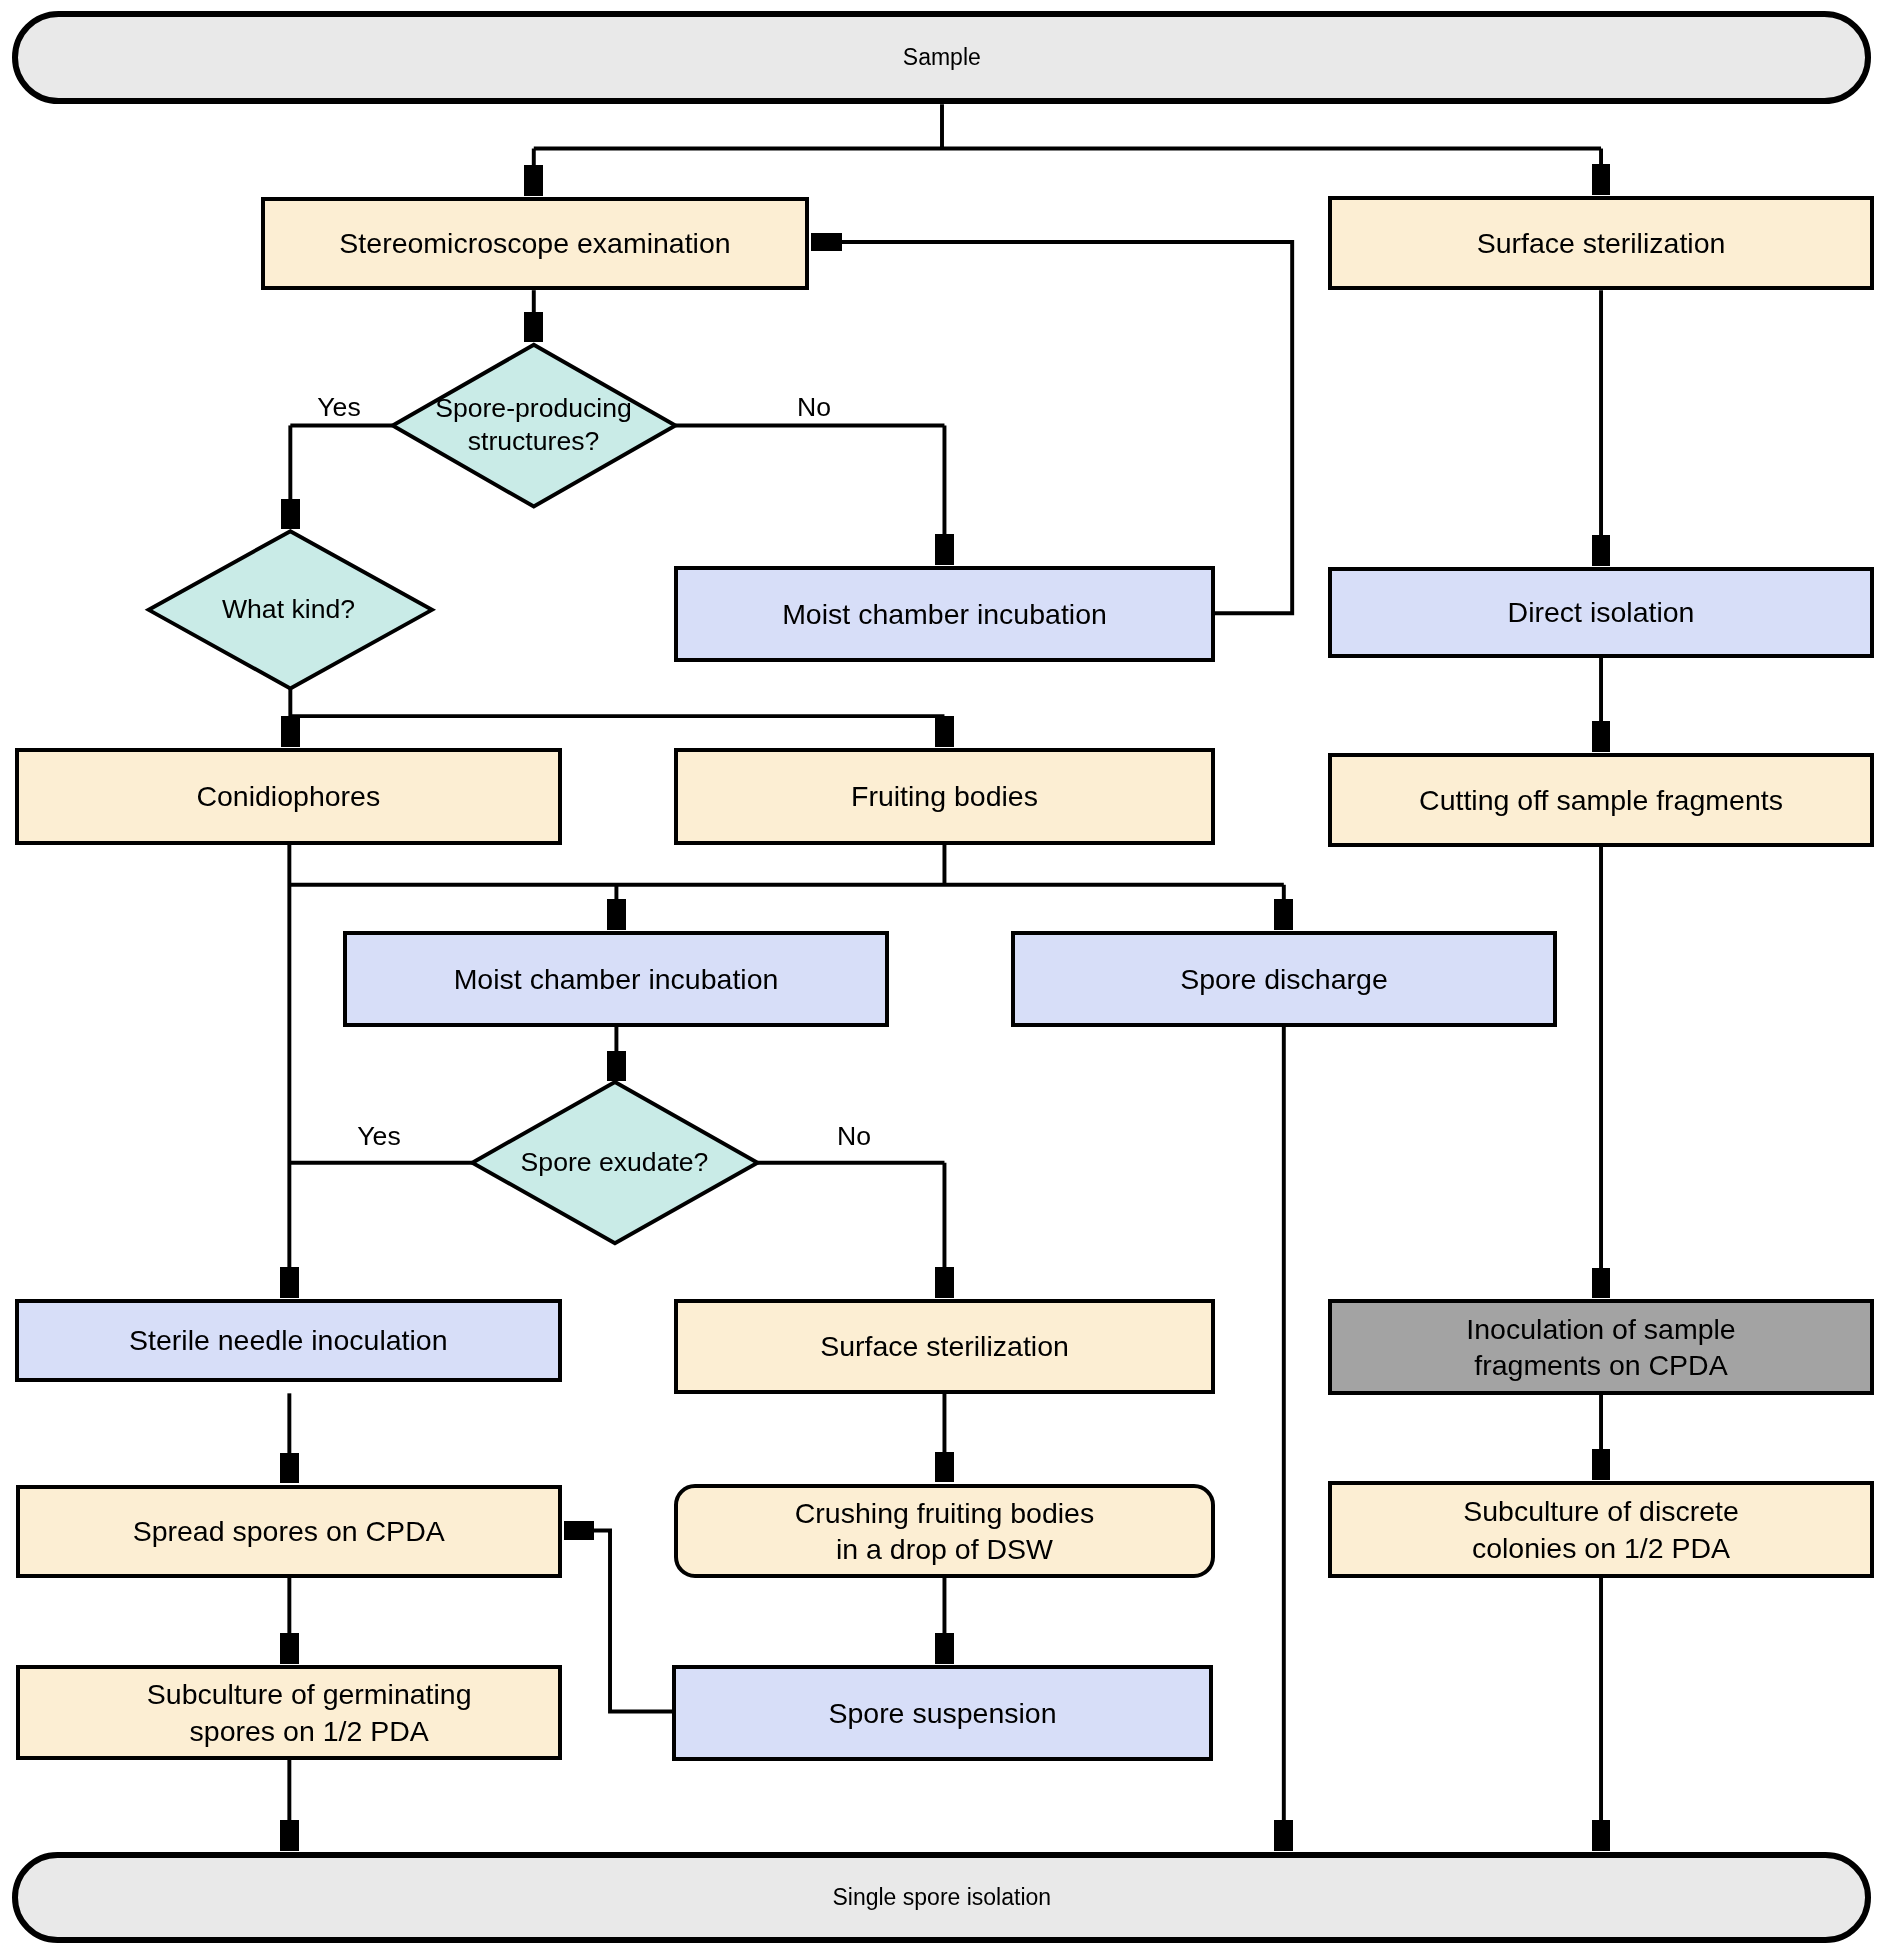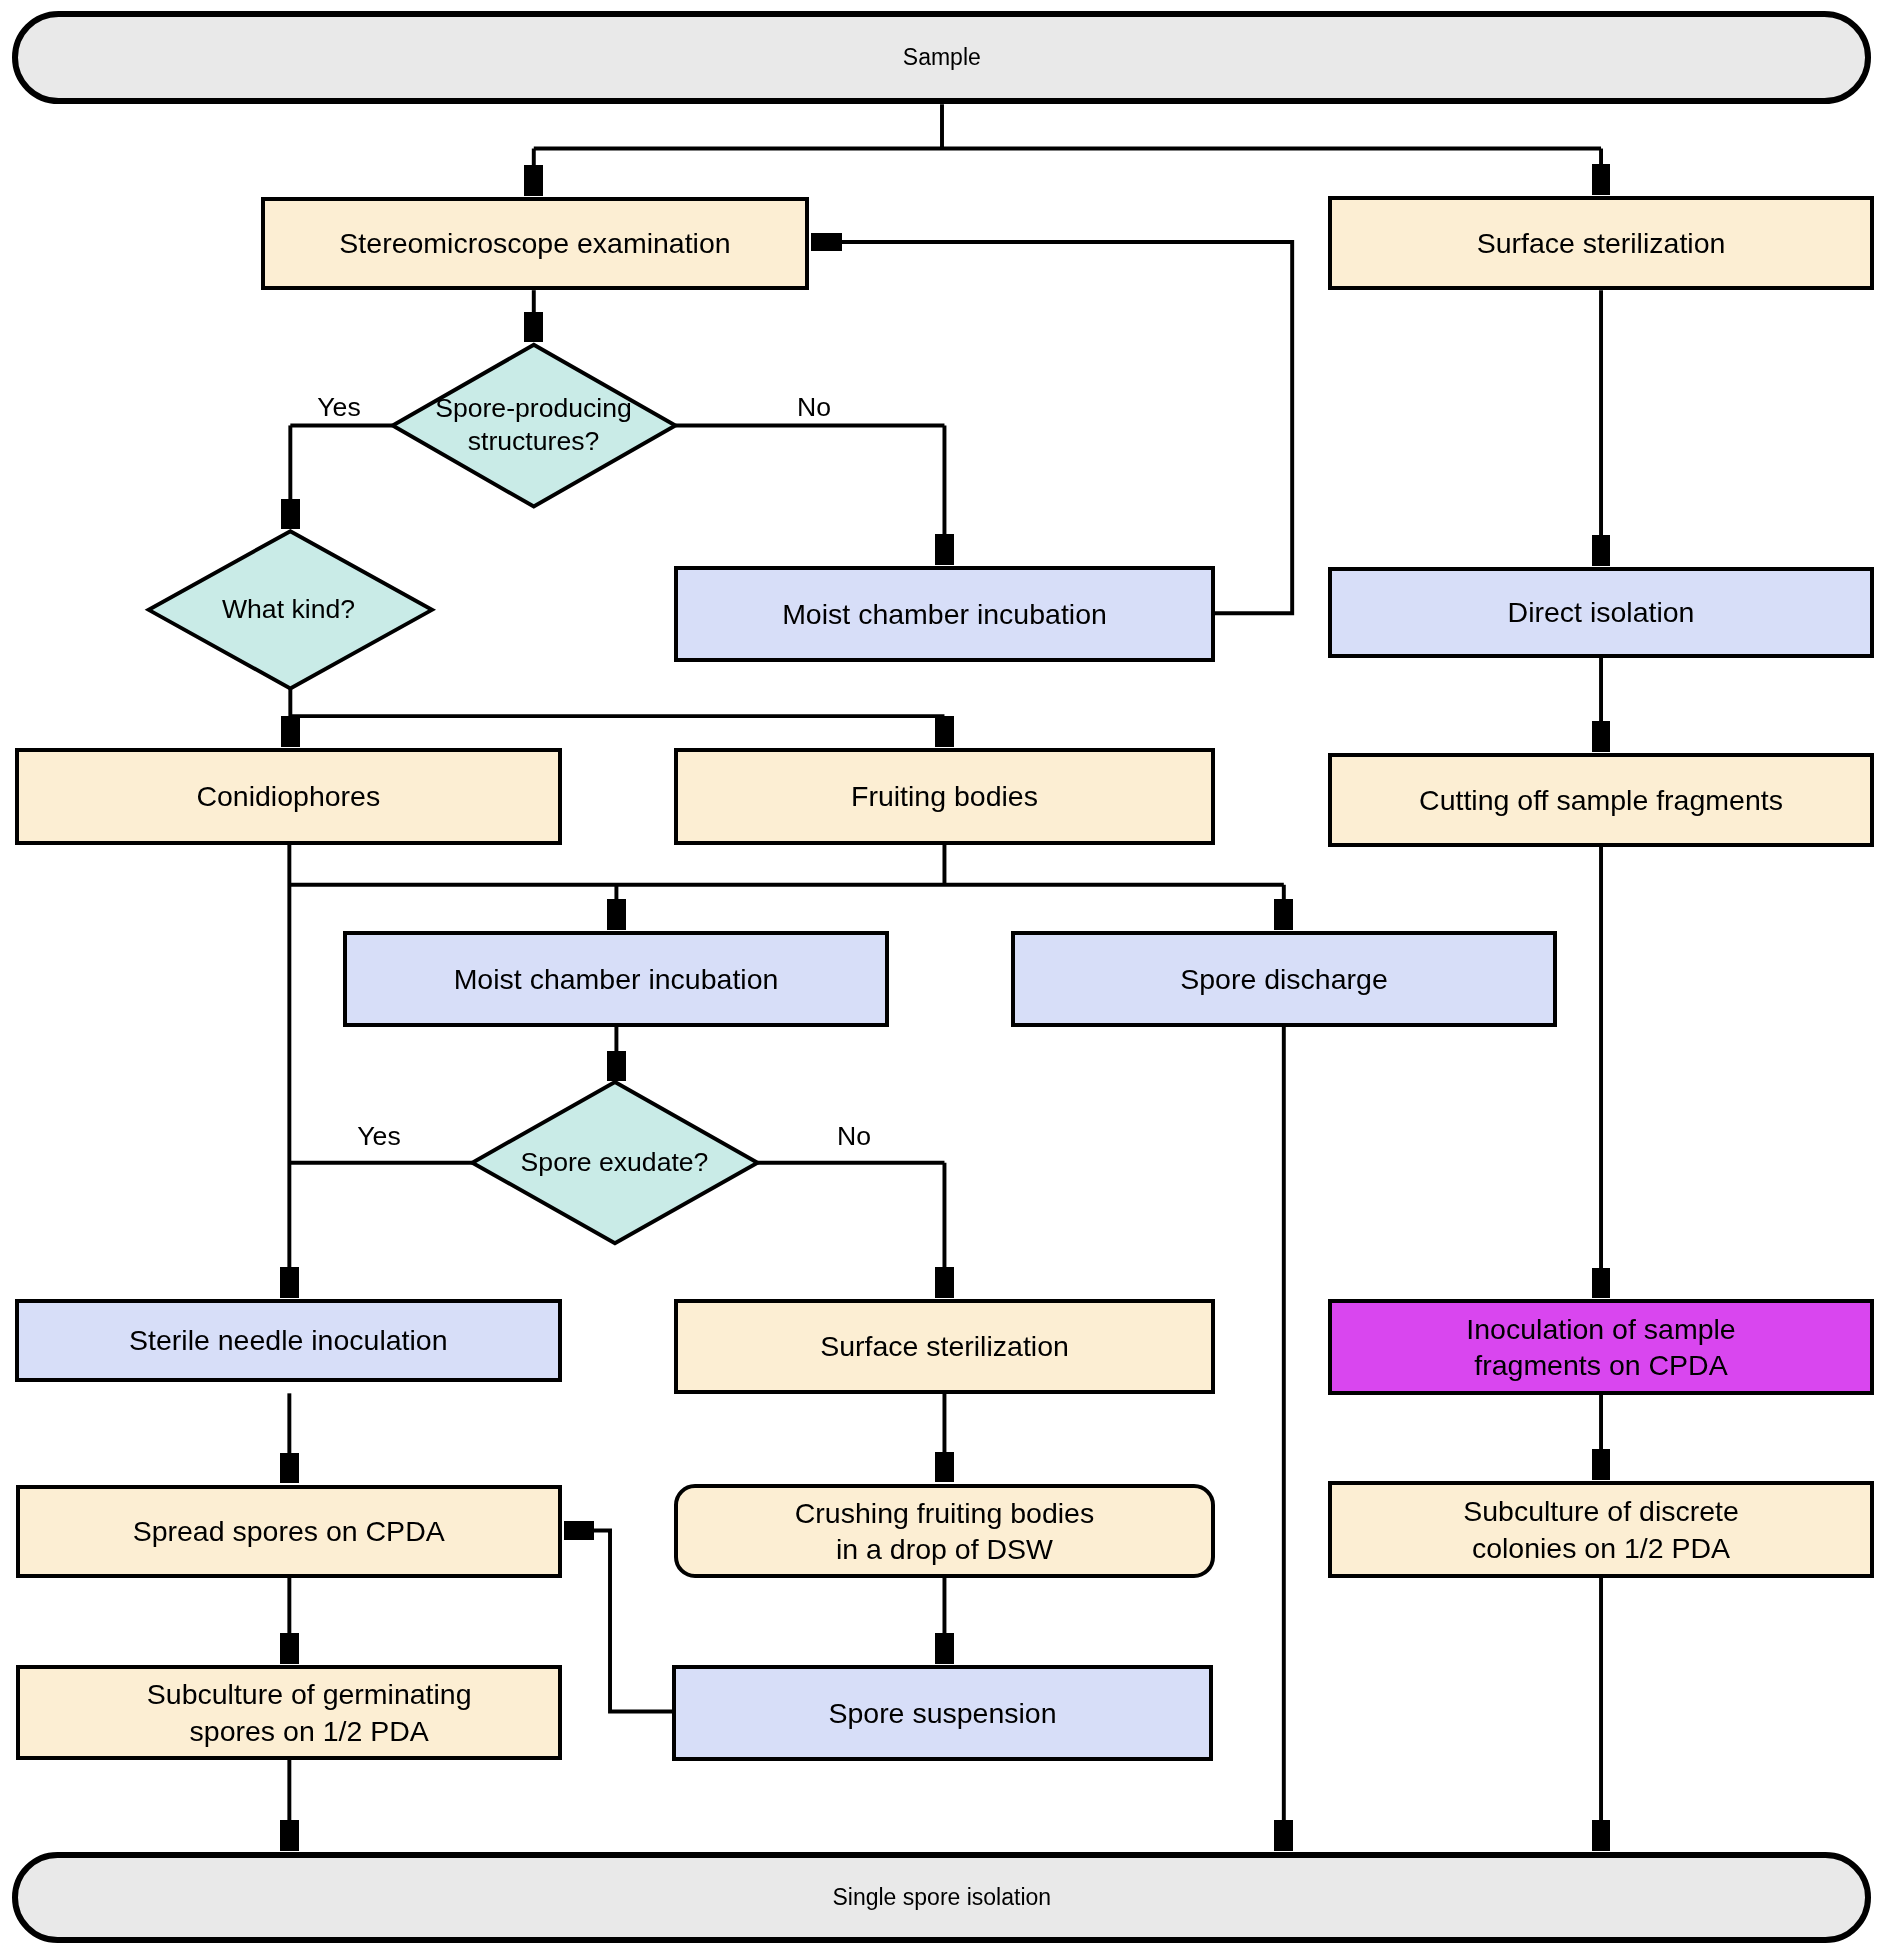--- a/index.html
+++ b/index.html
@@ -140,21 +140,21 @@
   </div>
   <div class="node n-spored" style="background: rgb(215, 222, 248);">
     <span>Spore discharge</span>
   </div>
   <div class="node n-needle" style="background: rgb(215, 222, 248);">
     <span>Sterile needle inoculation</span>
   </div>
   <div class="node n-surf2" style="background: rgb(252, 238, 211);">
     <span>Surface sterilization</span>
   </div>
-  <div class="node n-inoc" style="background: #d946ef;">
+  <div class="node n-inoc" style="background: #a3a3a3;">
     <span>Inoculation of sample
 fragments on CPDA</span>
   </div>
   <div class="node n-spread" style="background: rgb(252, 238, 211);">
     <span>Spread spores on CPDA</span>
   </div>
   <div class="node n-crush" style="background: rgb(252, 238, 211); border-radius: 21px;">
     <span>Crushing fruiting bodies
 in a drop of DSW</span>
   </div>

